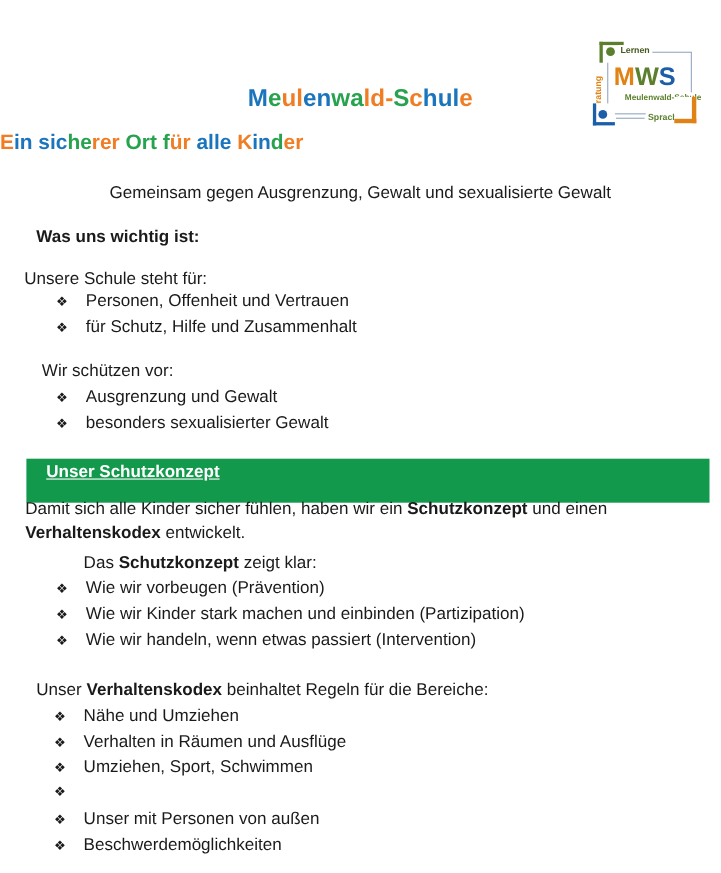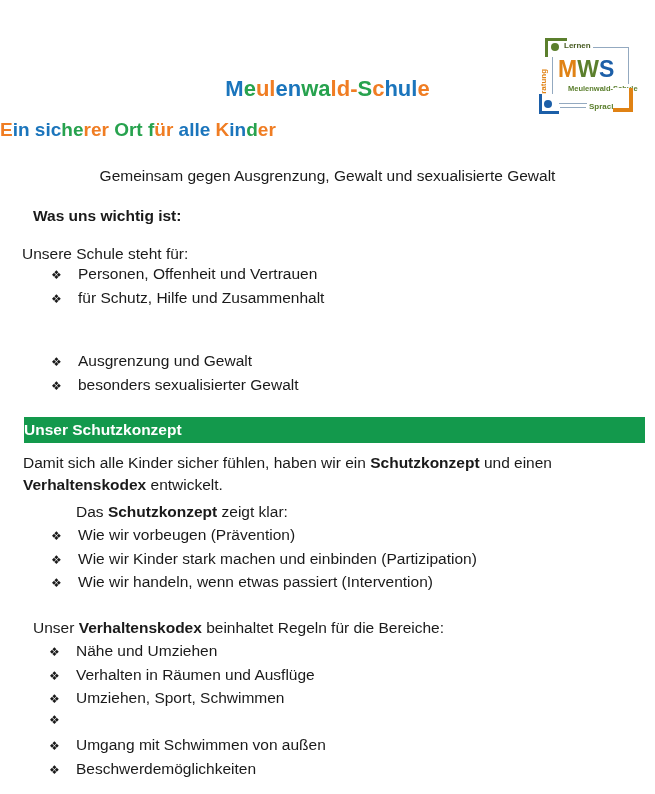--- a/index.html
+++ b/index.html
@@ -40,21 +40,21 @@
   .intro-4{left:33px;top:619px;}
 
   ul.blist{position:absolute;list-style:none;}
   ul.blist li{display:flex;align-items:baseline;height:23.6px;font-size:15.5px;}
   ul.blist .blt{width:27px;flex:0 0 27px;font-size:12px;color:#1a1a1a;}
   .list-1{left:51px;top:265px;}
   .list-2{left:51px;top:352px;}
   .list-3{left:51px;top:526px;}
   .list-4{left:49px;top:642px;}
 
-  .banner{position:absolute;left:24px;top:417px;width:621px;height:26px;color:#ffffff;font-weight:bold;font-size:15.5px;line-height:26px;}
+  .banner{position:absolute;left:24px;top:417px;width:621px;height:40px;color:#ffffff;font-weight:bold;font-size:15.5px;line-height:26px;padding-left:18px;text-decoration:underline;}
   .para{position:absolute;left:23px;top:452px;font-size:15.5px;line-height:22px;}
   .para .pline{display:block;}
 </style>
 </head>
 <body>
 
 <div class="page">
 
   <div class="logo">
     <div class="lg-square"></div>
@@ -83,20 +83,21 @@
       <li>
         <span class="blt">❖</span>
         <span>Personen, Offenheit und Vertrauen</span>
       </li>
       <li>
         <span class="blt">❖</span>
         <span>für Schutz, Hilfe und Zusammenhalt</span>
       </li>
     </ul>
 
+  <p class="intro intro-2">Wir schützen vor:</p>
   <ul class="blist list-2">
       <li>
         <span class="blt">❖</span>
         <span>Ausgrenzung und Gewalt</span>
       </li>
       <li>
         <span class="blt">❖</span>
         <span>besonders sexualisierter Gewalt</span>
       </li>
     </ul>
@@ -138,21 +139,21 @@
       </li>
       <li>
         <span class="blt">❖</span>
         <span>Umziehen, Sport, Schwimmen</span>
       </li>
       <li>
         <span class="blt">❖</span>
       </li>
       <li>
         <span class="blt">❖</span>
-        <span>Umgang mit Schwimmen von außen</span>
+        <span>Unser mit Personen von außen</span>
       </li>
       <li>
         <span class="blt">❖</span>
         <span>Beschwerdemöglichkeiten</span>
       </li>
     </ul>
 
 </div>
 
 </body></html>

